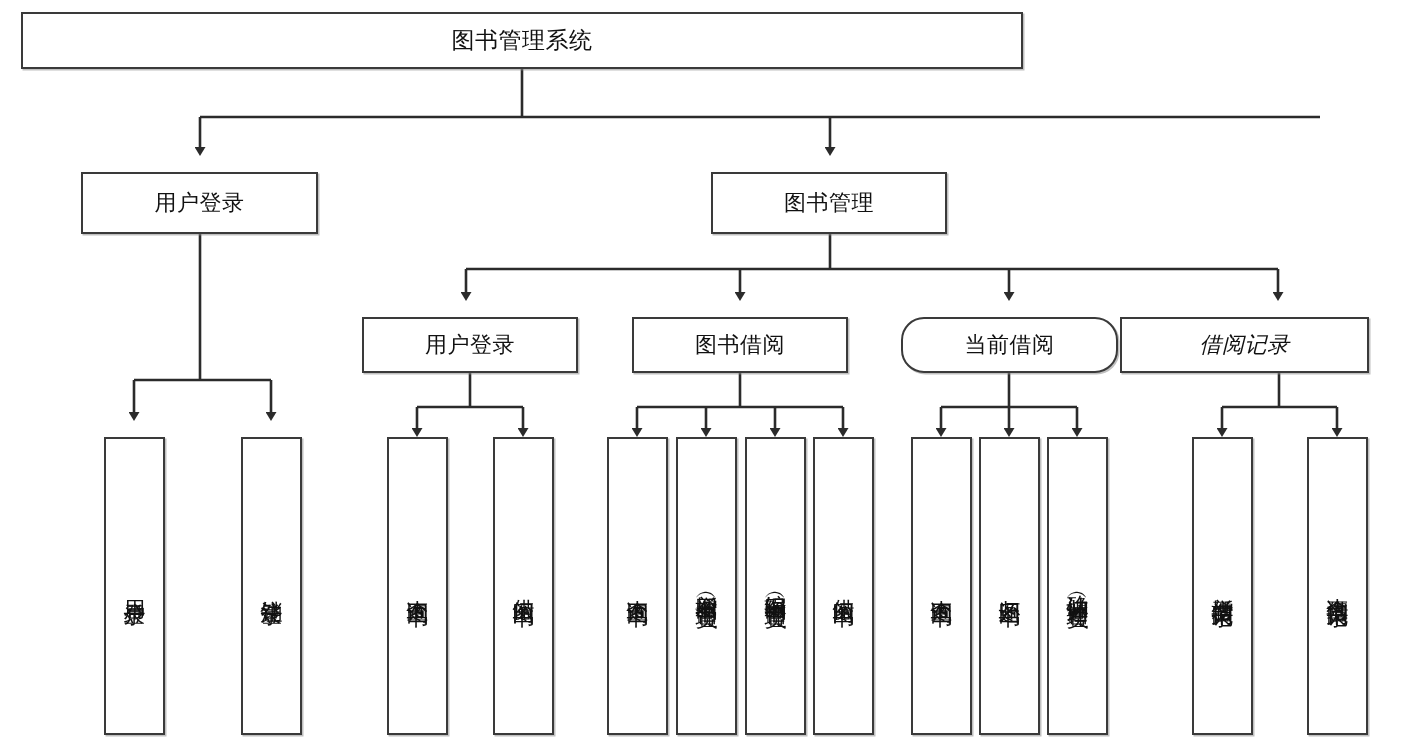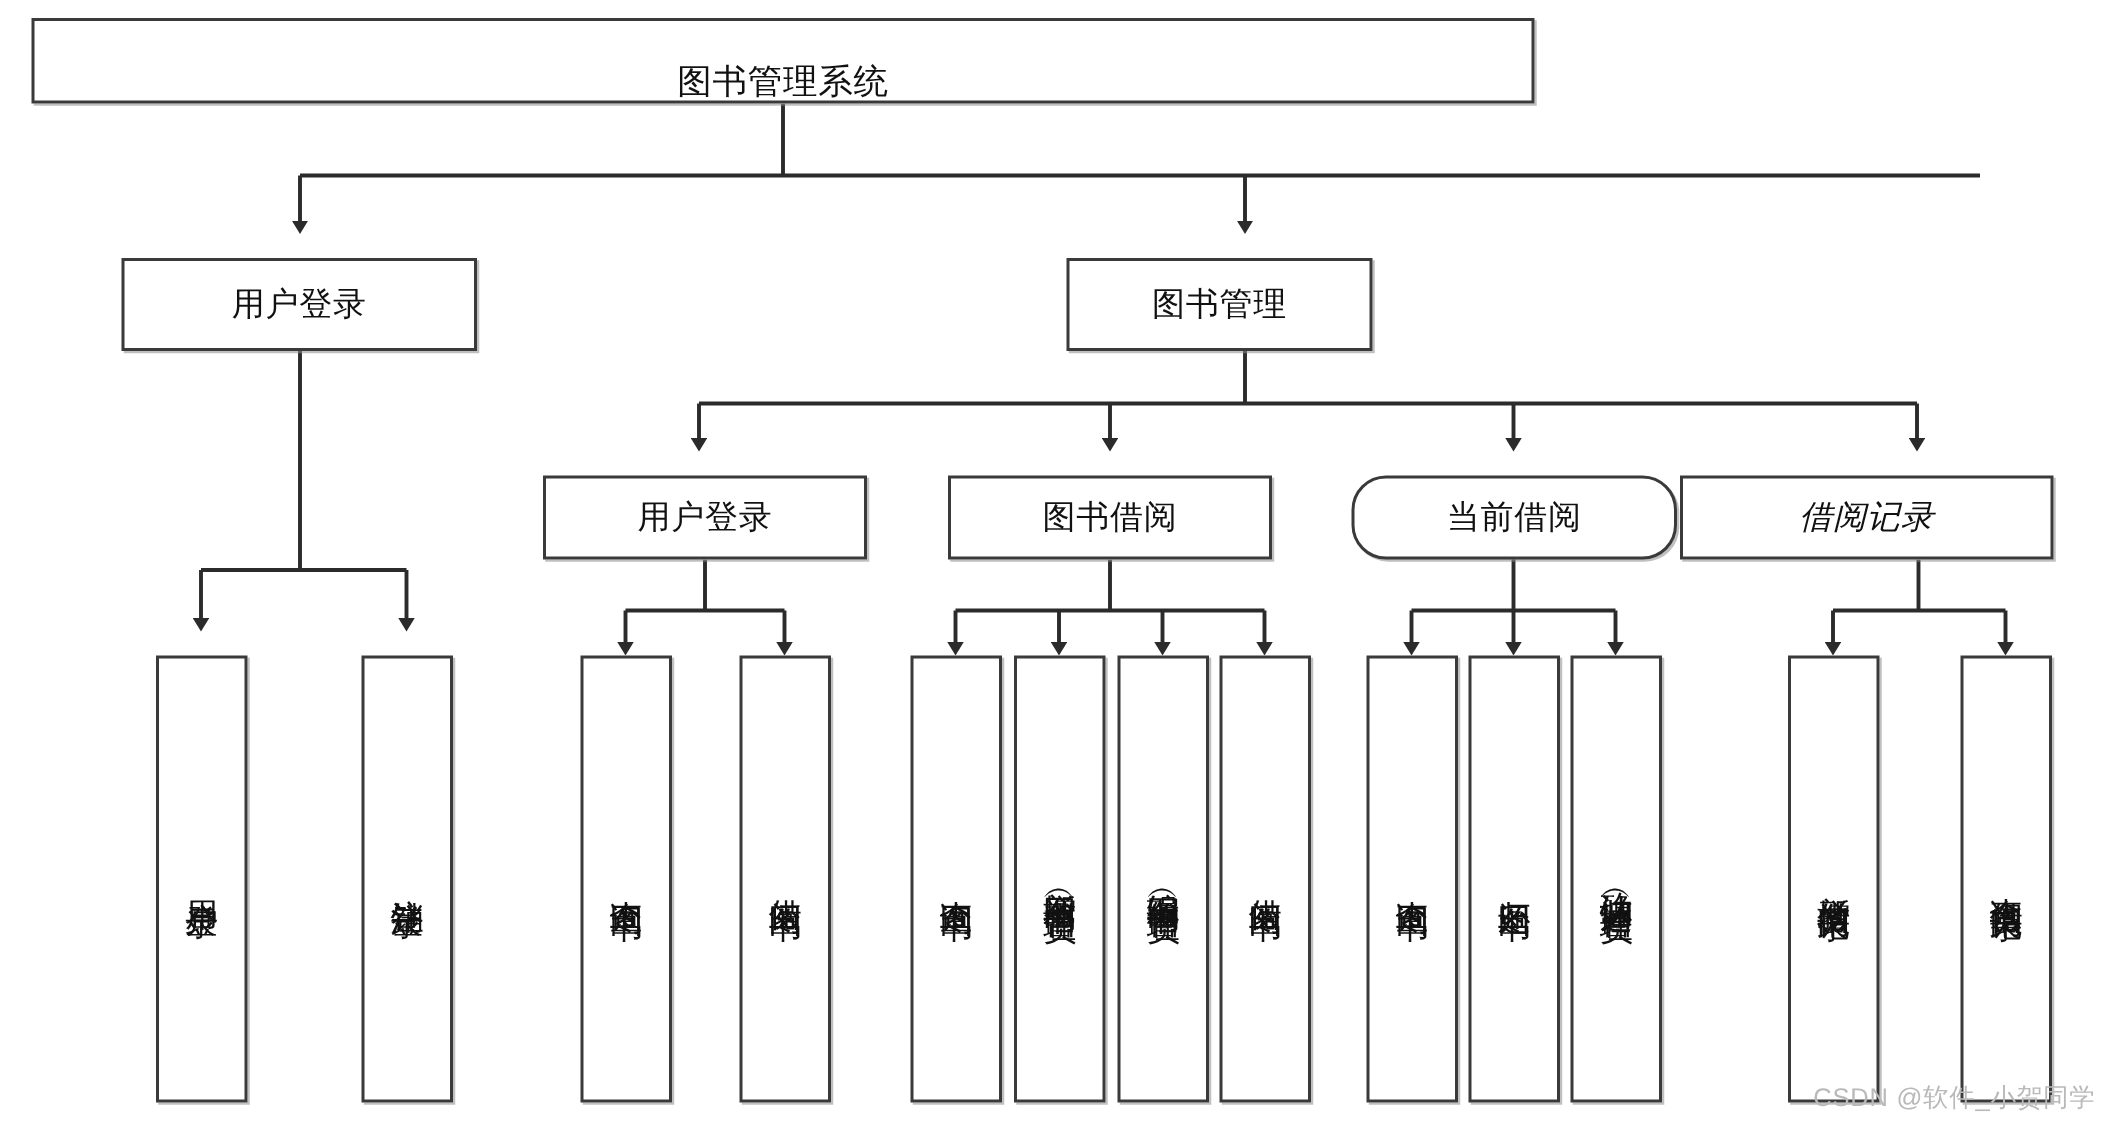--- a/index.html
+++ b/index.html
@@ -105,28 +105,28 @@
       <path d="M1009,407 L1009,429" marker-end="url(#arrow)"></path>
       <path d="M1077,407 L1077,429" marker-end="url(#arrow)"></path>
 
       <path d="M1279,373 L1279,407"></path>
       <path d="M1222,407 L1337,407"></path>
       <path d="M1222,407 L1222,429" marker-end="url(#arrow)"></path>
       <path d="M1337,407 L1337,429" marker-end="url(#arrow)"></path>
     </g>
   </svg>
 
-  <div class="node" id="node-root" style="left:21px; top:12px; width:1002px; height:57px;align-items:flex-end;">
+  <div class="node" id="node-root" style="left:21px; top:12px; width:1002px; height:57px;">
     <span class="label">图书管理系统</span>
   </div>
 
   <div class="node" style="left:81px; top:172px; width:237px; height:62px;">
     <span class="label">用户登录</span>
   </div>
-  <div class="node" style="left:711px; top:172px; width:204px; height:62px;">
+  <div class="node" style="left:711px; top:172px; width:236px; height:62px;">
     <span class="label">图书管理</span>
   </div>
 
   <div class="node" style="left:362px; top:317px; width:216px; height:56px;">
     <span class="label">用户登录</span>
   </div>
   <div class="node" style="left:632px; top:317px; width:216px; height:56px;">
     <span class="label">图书借阅</span>
   </div>
   <div class="node" style="left:901px; top:317px; width:217px; height:56px;border-radius:23px;">
@@ -173,15 +173,14 @@
     <span class="label">确认归还（管理员）</span>
   </div>
 
   <div class="node leaf" style="left:1192px; top:437px; width:61px; height:298px;">
     <span class="label">新增借阅记录</span>
   </div>
   <div class="node leaf" style="left:1307px; top:437px; width:61px; height:298px;">
     <span class="label">查询借阅记录</span>
   </div>
 
-  <div class="watermark">CSDN @软件_小贺同学</div>
 
 </div>
 
 </body></html>

